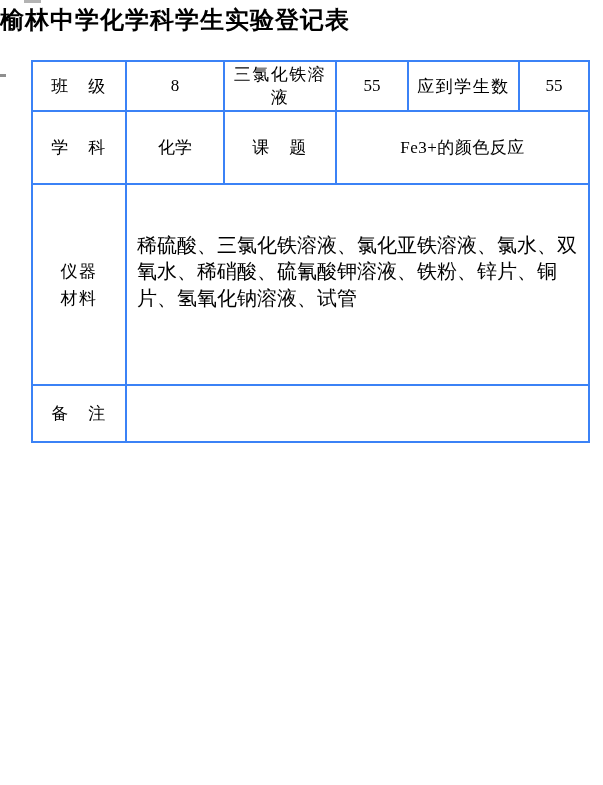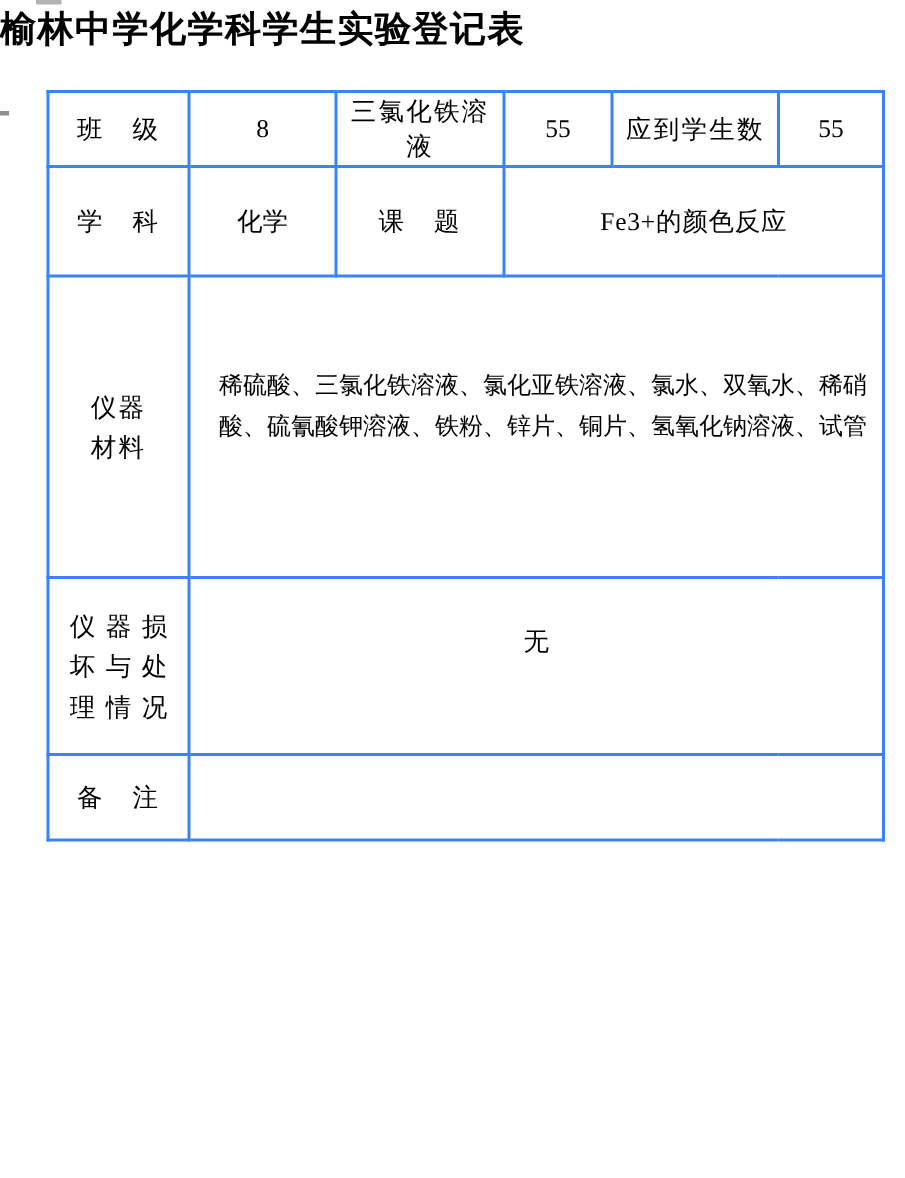--- a/index.html
+++ b/index.html
@@ -60,23 +60,23 @@
   tr.r6 { height: 57px; }
   .lbl { letter-spacing: 1.5px; }
   .num { font-size: 16px; letter-spacing: 0; }
   .pre { white-space: pre-line; line-height: 27px; }
   .spread { letter-spacing: 7px; margin-right: -7px; display: inline-block; }
   .topic-val { font-size: 13px; letter-spacing: 0.5px; }
   .materials-val {
     position: relative; top: -13px;
     margin: 0 auto;
     width: 441px;
-    font-size: 16px;
+    font-size: 20px;
     line-height: 26.5px;
-    text-align: right;
+    text-align: left;
   }
   .effect-val { position: relative; top: 12px; }
   .damage-val { position: relative; top: -17px; }
 </style>
 </head>
 <body>
 
 <div class="page">
 
   <div class="artifact-top"></div>
@@ -108,30 +108,20 @@
         <td class="lbl">课　题</td>
         <td colspan="3" class="topic-val">Fe3+的颜色反应</td>
       </tr>
       <tr class="r3">
         <td class="lbl pre">仪器
 材料</td>
         <td colspan="5">
           <div class="materials-val">稀硫酸、三氯化铁溶液、氯化亚铁溶液、氯水、双氧水、稀硝酸、硫氰酸钾溶液、铁粉、锌片、铜片、氢氧化钠溶液、试管</div>
         </td>
       </tr>
-      <tr class="r5">
-        <td>
-          <span class="pre spread">仪器损
-坏与处
-理情况</span>
-        </td>
-        <td colspan="5">
-          <div class="damage-val">无</div>
-        </td>
-      </tr>
       <tr class="r6">
         <td class="lbl">备　注</td>
         <td colspan="5"></td>
       </tr>
     </tbody>
   </table>
 
 </div>
 
 </body></html>

